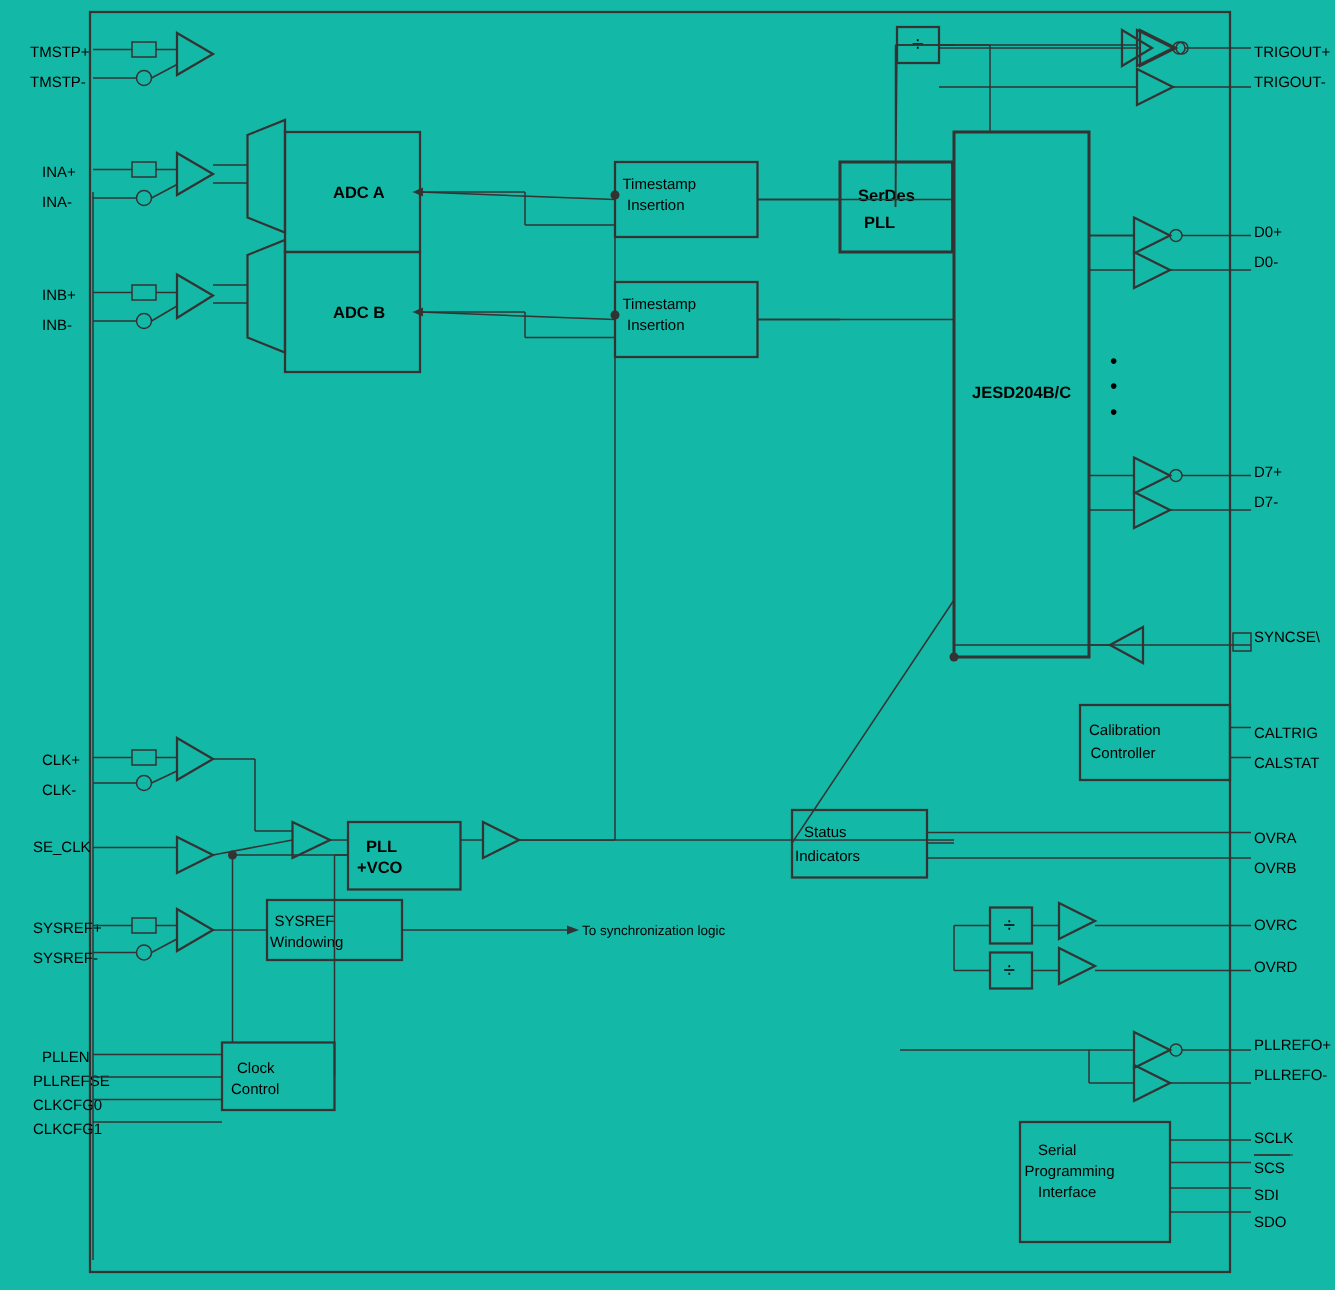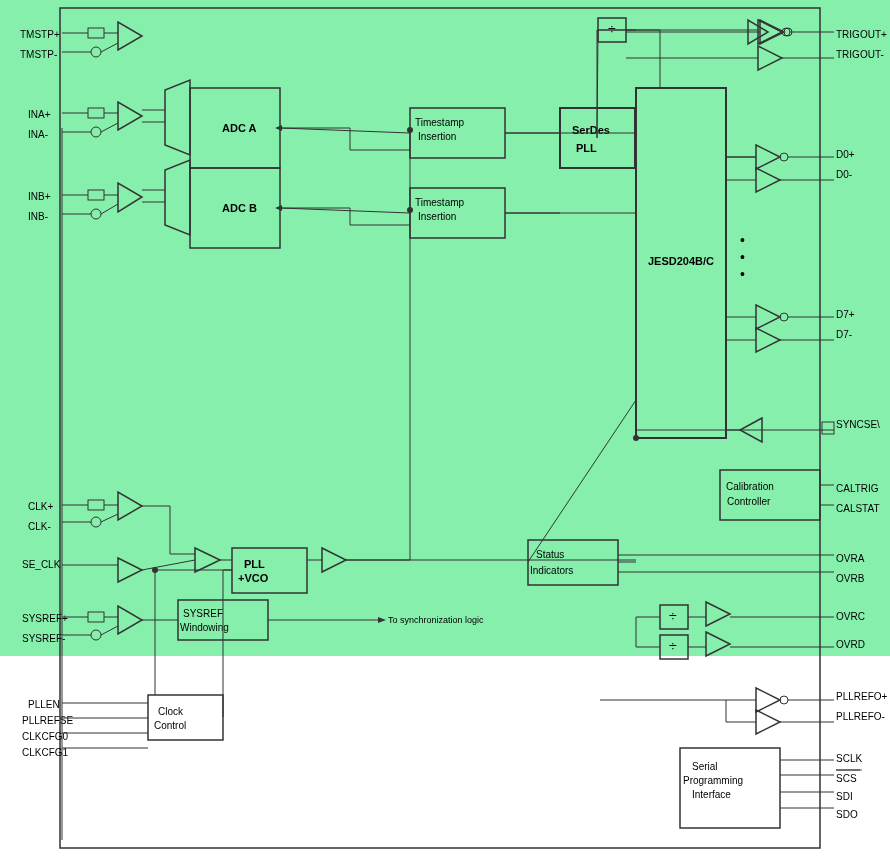--- a/index.html
+++ b/index.html
@@ -7,22 +7,22 @@
       background: #fff;
       font-family: Arial, sans-serif;
       font-size: 11px;
       width: 890px;
       height: 860px;
       overflow: hidden;
     }
     .diagram-container {
       position: relative;
       width: 890px;
-      height: 656px;
-      background: #86efac;
+      height: 860px;
+      background: #14b8a6;
     }
     svg {
       position: absolute;
       top: 0; left: 0;
       width: 890px;
       height: 860px;
     }
   </style>
 </head>
 <body>

